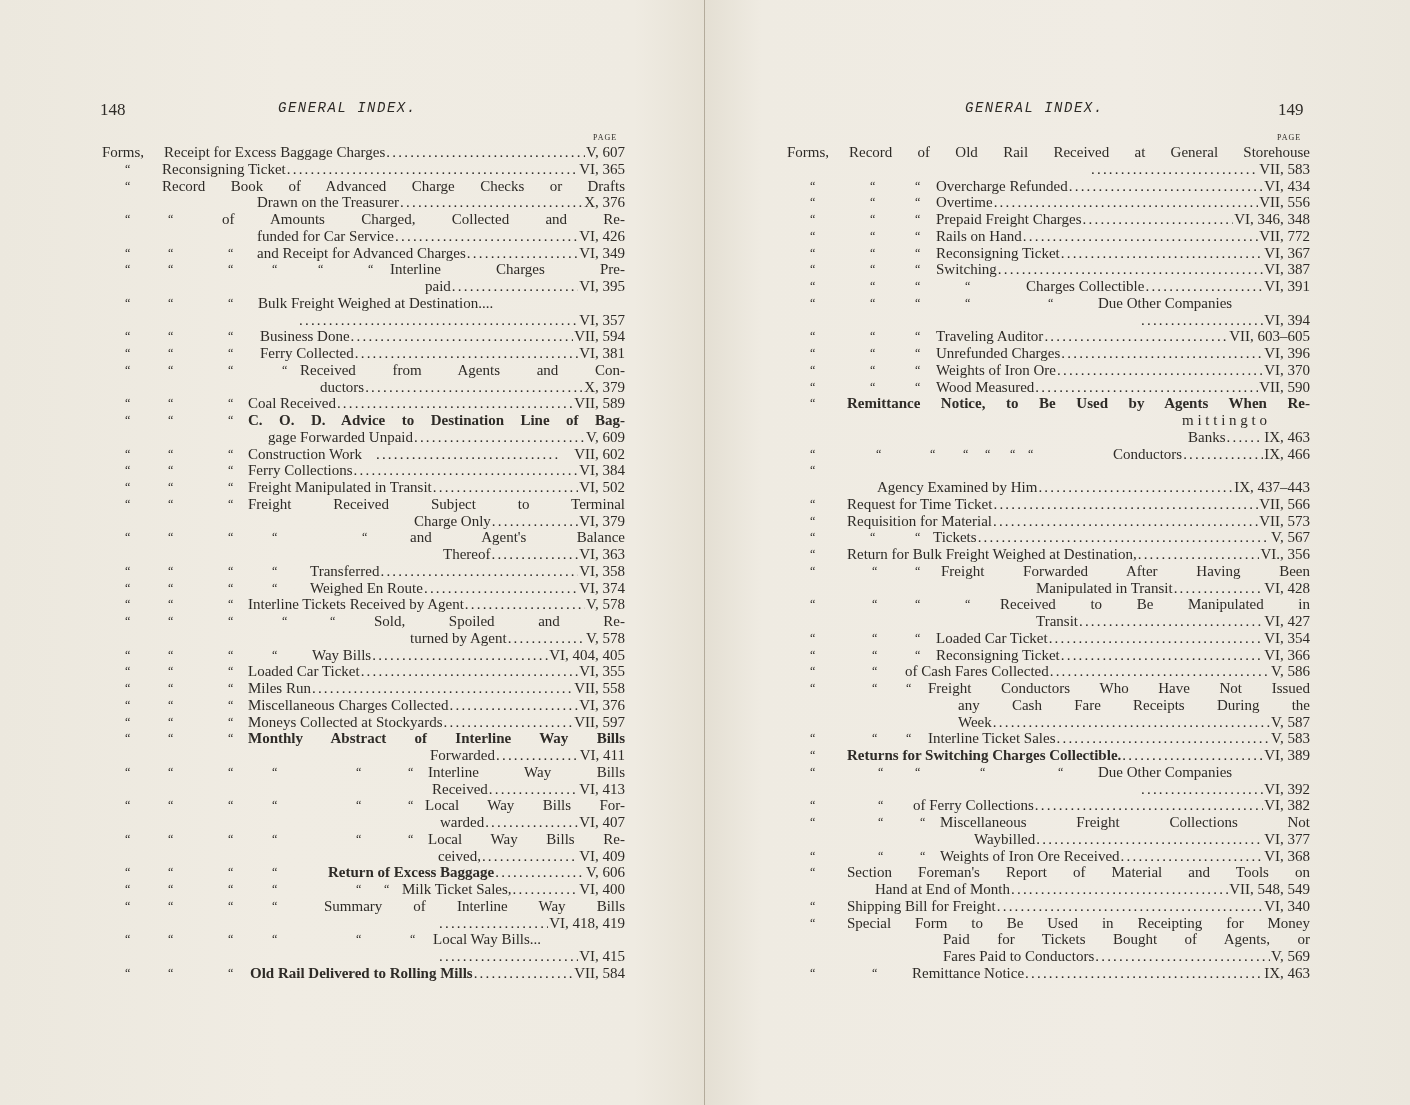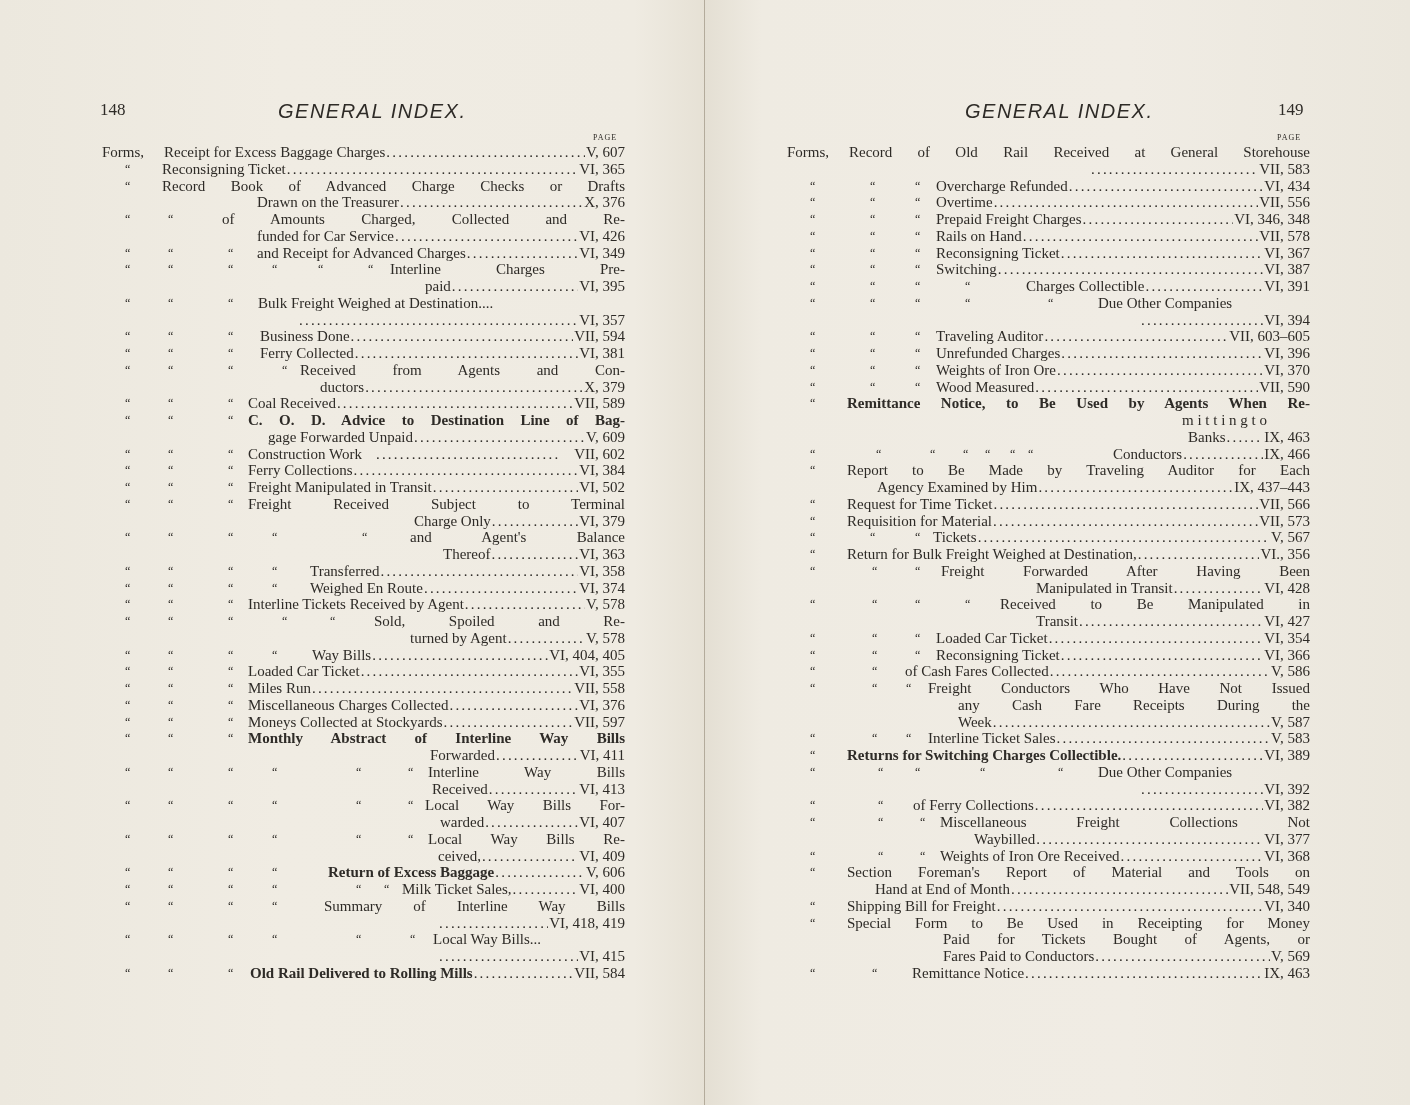--- a/index.html
+++ b/index.html
@@ -7,21 +7,21 @@
       width:1410px; height:1105px; overflow:hidden; position:relative;
       background:#efebe2;
       font-family:"DejaVu Serif", "Liberation Serif", serif;
       color:#2e2b27;
     }
     .page { position:absolute; top:0; height:1105px; }
     .page.left { left:0; width:705px; background:linear-gradient(to right,#ece8de 0%,#f0ece3 40%,#efebe2 90%,#e6e1d5 100%); }
     .page.right { left:705px; width:705px; background:linear-gradient(to right,#e4dfd3 0%,#efebe2 8%,#f0ece4 60%,#ebe7dd 100%); }
     .spine { position:absolute; left:704px; top:0; width:2px; height:1105px; background:#9c9482; opacity:.7; }
     .pnum { position:absolute; top:100px; font-size:17px; font-family:"Liberation Serif", serif; }
-    .rhead { position:absolute; top:100px; font-size:20px; font-style:italic; letter-spacing:1.5px; font-family:Liberation Sans, sans-serif; }
+    .rhead { position:absolute; top:100px; font-size:14px; font-style:italic; letter-spacing:1.5px; font-family:Liberation Mono, monospace; }
     .pagelbl { position:absolute; top:133px; font-size:8px; letter-spacing:1px; font-family:"Liberation Serif", serif; }
     .line {
       position:absolute; height:17px; line-height:17px; font-size:15px;
       white-space:nowrap; font-family:"Liberation Serif", serif;
     }
     .ditto { position:absolute; font-size:12px; line-height:17px; height:17px; }
     .txt { position:absolute; display:flex; align-items:baseline; }
     .txt .t { white-space:nowrap; }
     .txt .dots { flex:1; overflow:hidden; white-space:nowrap; letter-spacing:2.2px; margin:0 1px; }
     .txt .ref { white-space:nowrap; }
@@ -535,21 +535,21 @@
           <span class="ref">VI, 346, 348</span>
         </div>
       </div>
       <div class="line" style="top: 227.75px; left: 0px; width: 705px;">
         <span class="ditto" style="left: 105px;">“</span>
         <span class="ditto" style="left: 165px;">“</span>
         <span class="ditto" style="left: 210px;">“</span>
         <div class="txt" style="left: 231px; width: 374px;">
           <span class="t">Rails on Hand</span>
           <span class="dots">........................................................................................................................</span>
-          <span class="ref">VII, 578</span>
+          <span class="ref">VII, 772</span>
         </div>
       </div>
       <div class="line" style="top: 244.5px; left: 0px; width: 705px;">
         <span class="ditto" style="left: 105px;">“</span>
         <span class="ditto" style="left: 165px;">“</span>
         <span class="ditto" style="left: 210px;">“</span>
         <div class="txt" style="left: 231px; width: 374px;">
           <span class="t">Reconsigning Ticket</span>
           <span class="dots">........................................................................................................................</span>
           <span class="ref">VI, 367</span>
@@ -660,23 +660,20 @@
         <span class="ditto" style="left: 305px;">“</span>
         <span class="ditto" style="left: 323px;">“</span>
         <div class="txt" style="left: 408px; width: 197px;">
           <span class="t">Conductors</span>
           <span class="dots">........................................................................................................................</span>
           <span class="ref">IX, 466</span>
         </div>
       </div>
       <div class="line" style="top: 462.25px; left: 0px; width: 705px;">
         <span class="ditto" style="left: 105px;">“</span>
-        <div class="txt just" style="left: 142px; width: 463px;">
-          <span class="t">Report to Be Made by Traveling Auditor for Each</span>
-        </div>
       </div>
       <div class="line" style="top: 479px; left: 0px; width: 705px;">
         <div class="txt" style="left: 172px; width: 433px;">
           <span class="t">Agency Examined by Him</span>
           <span class="dots">........................................................................................................................</span>
           <span class="ref">IX, 437–443</span>
         </div>
       </div>
       <div class="line" style="top: 495.75px; left: 0px; width: 705px;">
         <span class="ditto" style="left: 105px;">“</span>

